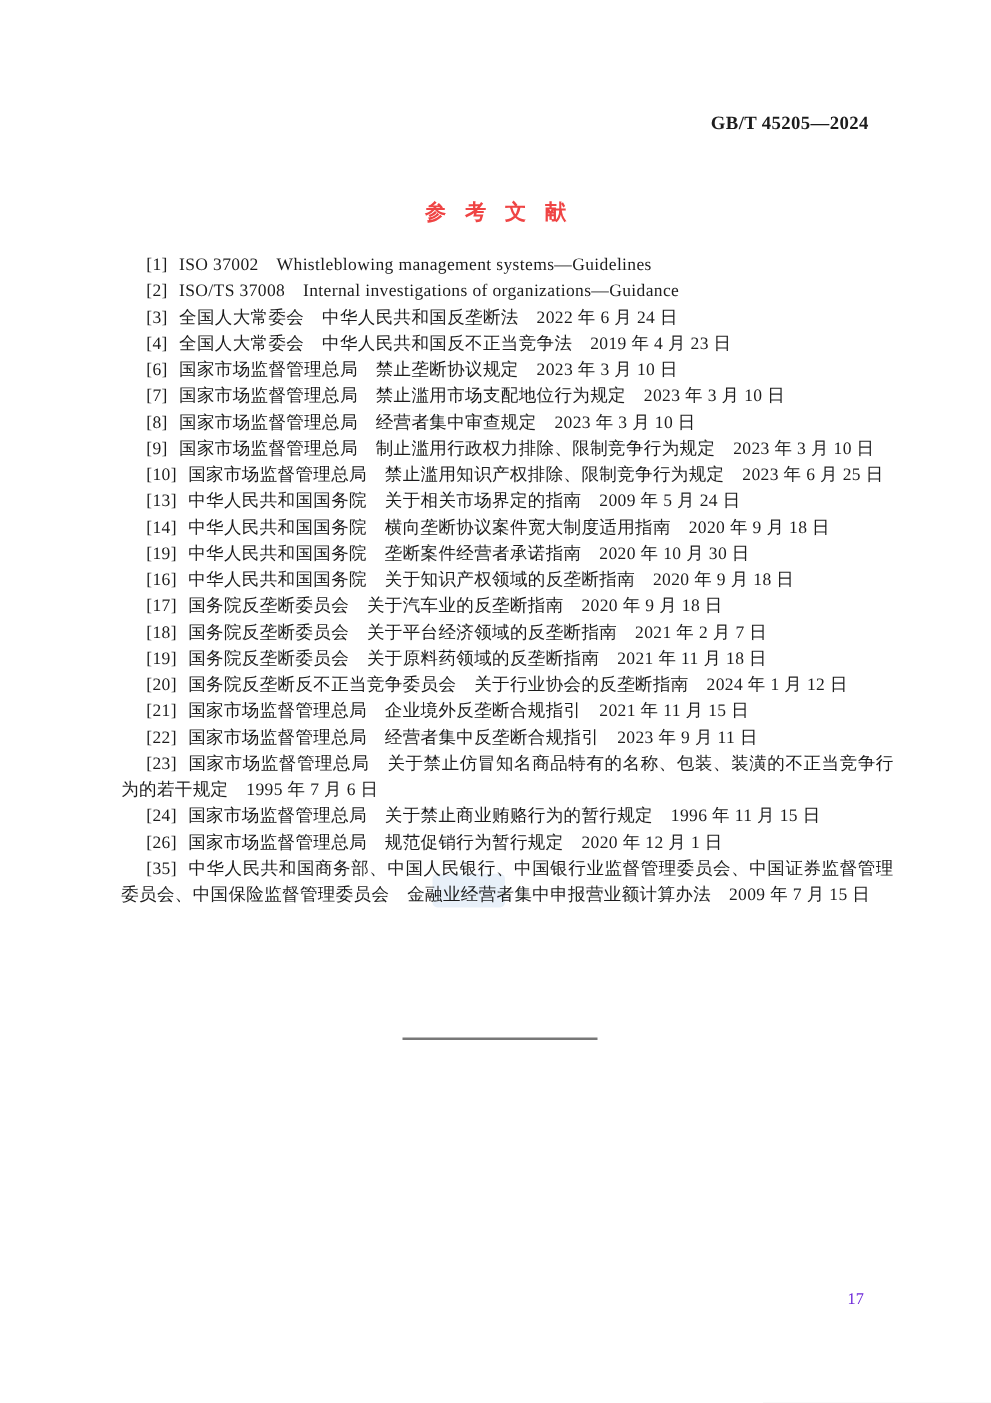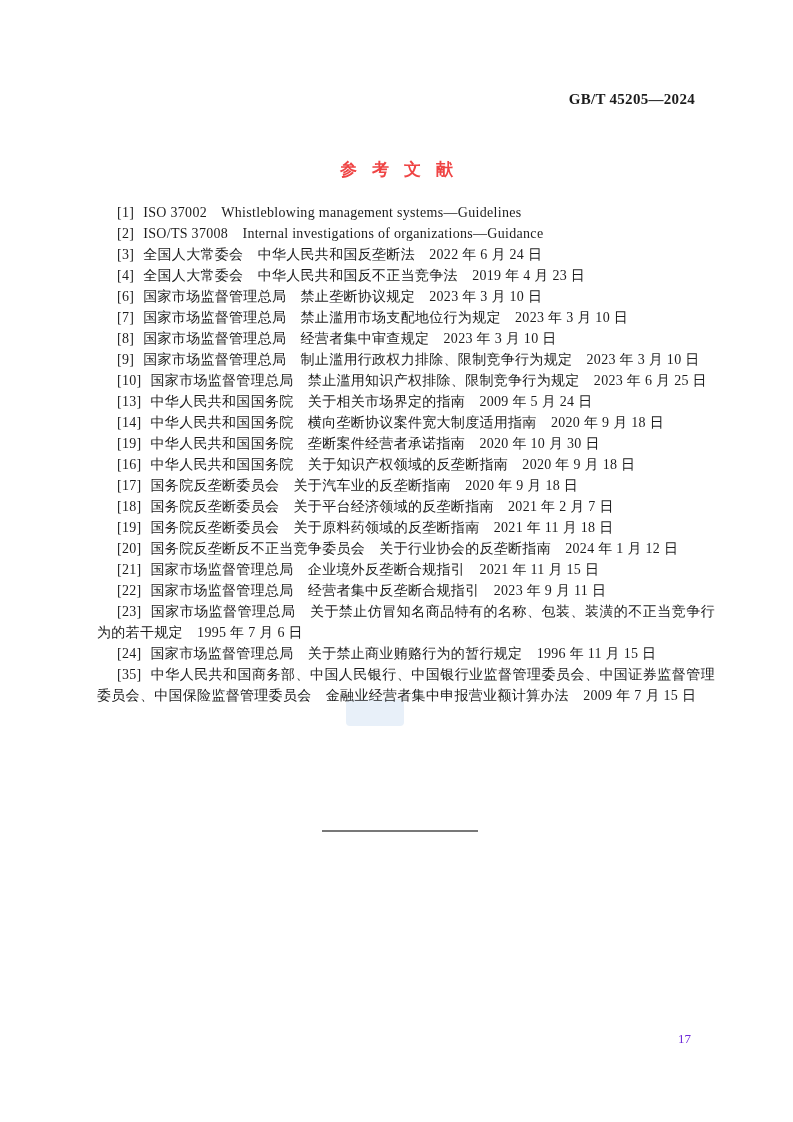--- a/index.html
+++ b/index.html
@@ -128,20 +128,21 @@
 
       <p class="ref"><span class="label">[21]</span><span>国家市场监督管理总局　企业境外反垄断合规指引　2021 年 11 月 15 日</span></p>
 
       <p class="ref"><span class="label">[22]</span><span>国家市场监督管理总局　经营者集中反垄断合规指引　2023 年 9 月 11 日</span></p>
 
       <p class="ref"><span class="label">[23]</span><span>国家市场监督管理总局　关于禁止仿冒知名商品特有的名称、包装、装潢的不正当竞争行为的若干规定　1995 年 7 月 6 日</span></p>
 
       <p class="ref"><span class="label">[24]</span><span>国家市场监督管理总局　关于禁止商业贿赂行为的暂行规定　1996 年 11 月 15 日</span></p>
 
 
+      <p class="ref"><span class="label">[26]</span><span>国家市场监督管理总局　规范促销行为暂行规定　2020 年 12 月 1 日</span></p>
 
       <p class="ref"><span class="label">[35]</span><span>中华人民共和国商务部、中国人民银行、中国银行业监督管理委员会、中国证券监督管理委员会、中国保险监督管理委员会　金融业经营者集中申报营业额计算办法　2009 年 7 月 15 日</span></p>
     </div>
 
   <div class="divider"></div>
 
   <div class="page-number">17</div>
 
 </div>
 

